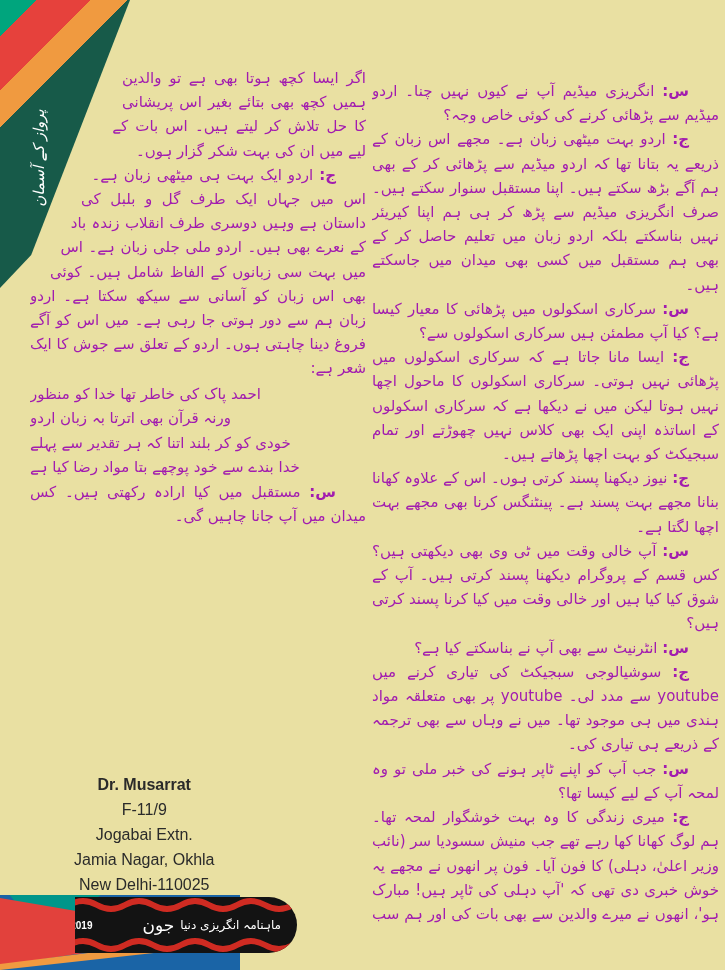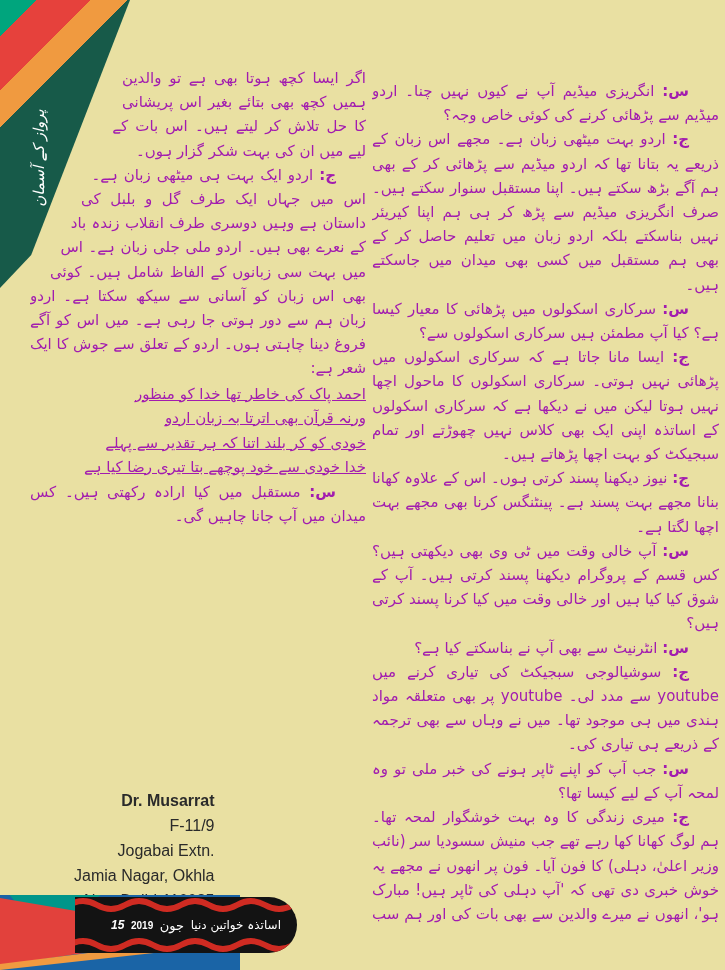--- a/index.html
+++ b/index.html
@@ -7,28 +7,28 @@
         font-family:"DejaVu Sans",sans-serif;}
 
   
   .col{position:absolute;direction:rtl;text-align:justify;color:#a21caf;
        font-size:15px;line-height:24.2px;}
   .col-right{left:372px;top:79px;width:347px;height:852px;overflow:hidden;}
   .col-left{left:30px;top:66px;width:336px;height:700px;overflow:hidden;}
   .para{margin:0;}
   .qa{text-indent:30px;}
   .marker{font-weight:bold;}
-  .verse{text-align:right;margin:1px 0;line-height:24px;text-decoration:underline;}
+  .verse{text-align:left;margin:1px 0;line-height:24px;}
   .float-shape{float:left;width:92px;height:215px;
                shape-outside:polygon(0 0,100% 0,0 100%);shape-margin:10px;}
 
   
-  .address{position:absolute;left:74px;top:772px;direction:ltr;text-align:right;
+  .address{position:absolute;left:74px;top:772px;direction:ltr;text-align:center;
            color:#2a2a2a;font-family:"Liberation Sans",sans-serif;
-           font-size:16px;line-height:25px;margin-top:16px;}
+           font-size:16px;line-height:25px;}
   .address .name{font-weight:bold;}
 
   
   .decor-tl{position:absolute;left:0;top:0;width:160px;height:310px;pointer-events:none;}
   .green-tri{position:absolute;left:0;top:0;width:130px;height:300px;background:#175a49;
              clip-path:polygon(0 0,100% 0,24% 85%,0 96%);}
   .stripes{position:absolute;left:0;top:0;width:150px;height:150px;
            background:linear-gradient(135deg,#00a57d 0 26px,#e6413c 26px 64px,
                       #f09a40 64px 90px,transparent 90px);}
   .vtitle{position:absolute;left:30px;top:242px;width:168px;height:26px;
@@ -43,21 +43,21 @@
   .bl-red{background:#e2413c;clip-path:polygon(0 4%,88% 52%,0 94%);}
   .bl-orange{background:#f09a40;clip-path:polygon(0 92%,90% 56%,96% 66%,0 100%);}
 
   
   .footer-bar{position:absolute;left:75px;top:897px;width:222px;height:56px;
               background:#131313;border-radius:0 30px 30px 0;z-index:2;overflow:hidden;}
   .bar-waves{position:absolute;left:0;top:0;}
   .bar-text{position:absolute;inset:0;display:flex;direction:rtl;align-items:center;
             justify-content:space-between;padding:0 16px 0 20px;color:#ffffff;gap:6px;}
   .bar-mag{font-size:12px;white-space:nowrap;}
-  .bar-month{font-size:13px;}
+  .bar-month{font-size:17px;margin-left:44px;}
   .bar-year{font-weight:bold;font-size:10px;font-family:"Liberation Sans",sans-serif;}
   .bar-page{font-weight:bold;font-size:12px;font-family:"Liberation Sans",sans-serif;
             margin-left:16px;font-style:italic;}
 </style>
 </head>
 <body>
 
 <div class="page">
 
   <div class="decor-tl">
@@ -83,21 +83,21 @@
   <div class="col col-left">
     <div class="float-shape"></div>
     <p class="para"><span>اگر ایسا کچھ ہوتا بھی ہے تو والدین ہمیں کچھ بھی بتائے بغیر اس پریشانی کا حل تلاش کر لیتے ہیں۔ اس بات کے لیے میں ان کی بہت شکر گزار ہوں۔</span></p>
     <p class="para qa"><b class="marker">ج:</b> <span>اردو ایک بہت ہی میٹھی زبان ہے۔ اس میں جہاں ایک طرف گل و بلبل کی داستان ہے وہیں دوسری طرف انقلاب زندہ باد کے نعرے بھی ہیں۔ اردو ملی جلی زبان ہے۔ اس میں بہت سی زبانوں کے الفاظ شامل ہیں۔ کوئی بھی اس زبان کو آسانی سے سیکھ سکتا ہے۔ اردو زبان ہم سے دور ہوتی جا رہی ہے۔ میں اس کو آگے فروغ دینا چاہتی ہوں۔ اردو کے تعلق سے جوش کا ایک شعر ہے:</span></p>
     <div class="verse">
       <div>احمد پاک کی خاطر تھا خدا کو منظور</div>
       <div>ورنہ قرآن بھی اترتا بہ زبان اردو</div>
     </div>
     <div class="verse">
       <div>خودی کو کر بلند اتنا کہ ہر تقدیر سے پہلے</div>
-      <div>خدا خودی سے خود پوچھے بتا تیری رضا کیا ہے</div>
+      <div>خدا بندے سے خود پوچھے بتا مواد رضا کیا ہے</div>
     </div>
     <p class="para qa"><b class="marker">س:</b> <span>مستقبل میں کیا ارادہ رکھتی ہیں۔ کس میدان میں آپ جانا چاہیں گی۔</span></p>
 
   </div>
 
   <div class="address">
     <div class="name">Dr. Musarrat</div>
     <div>F-11/9</div>
     <div>Jogabai Extn.</div>
     <div>Jamia Nagar, Okhla</div>
@@ -110,20 +110,20 @@
     <div class="bl-red"></div>
     <div class="bl-orange"></div>
   </div>
 
   <div class="footer-bar">
     <svg class="bar-waves" width="222" height="56" viewBox="0 0 222 56">
       <path d="M-6 8 Q 8 0 22 8 T 50 8 T 78 8 T 106 8 T 134 8 T 162 8 T 190 8 T 218 8 T 246 8" fill="none" stroke="#cf2b22" stroke-width="6"></path>
       <path d="M-6 48 Q 8 40 22 48 T 50 48 T 78 48 T 106 48 T 134 48 T 162 48 T 190 48 T 218 48 T 246 48" fill="none" stroke="#cf2b22" stroke-width="6"></path>
     </svg>
     <div class="bar-text">
-      <span class="bar-mag">اساتذہ خواتین دنیا</span>
+      <span class="bar-mag">ماہنامہ انگریزی دنیا</span>
       <span class="bar-month">جون</span>
       <span class="bar-year">2019</span>
       <span class="bar-page">15</span>
     </div>
   </div>
 
 </div>
 
 </body></html>

